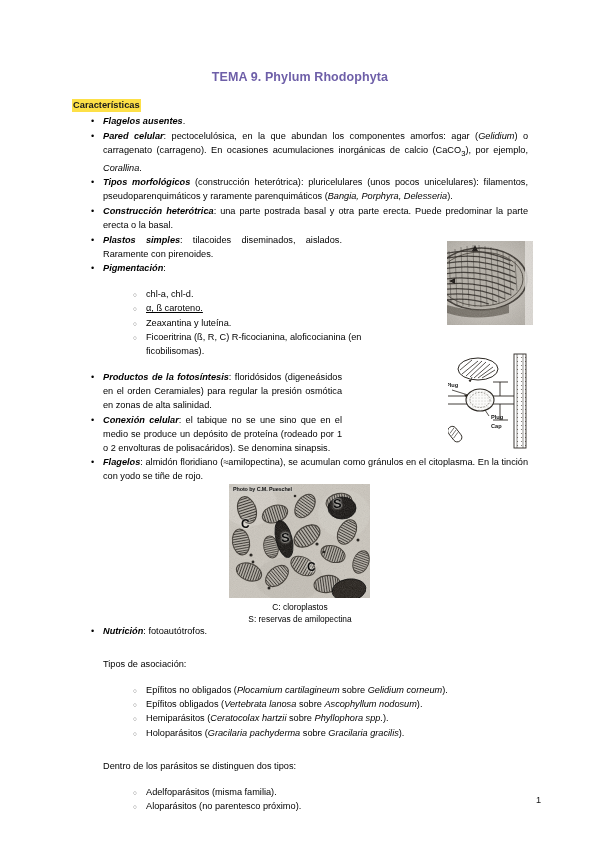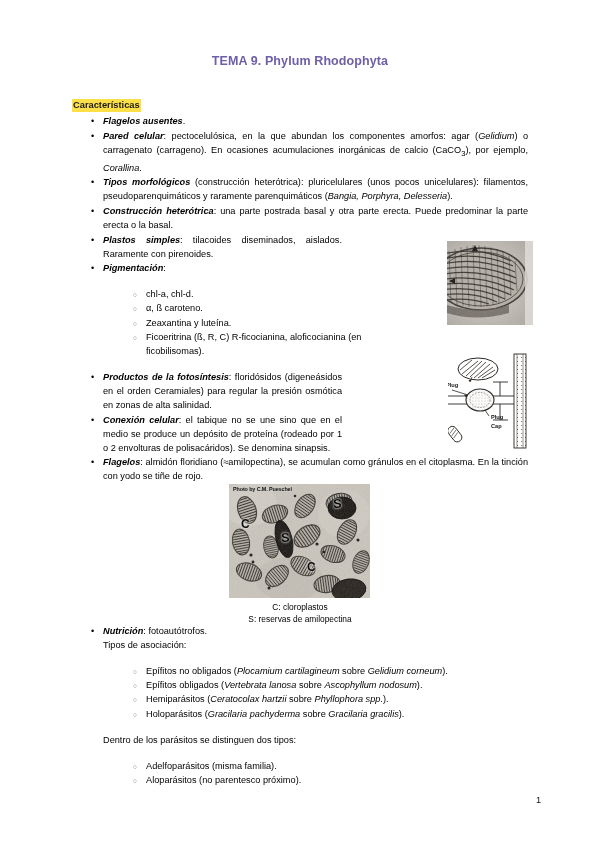--- a/index.html
+++ b/index.html
@@ -17,21 +17,21 @@
   }
   .page {
     position: relative;
     width: 600px;
     height: 848px;
     padding: 0;
   }
   .doc-title {
     position: absolute;
     left: 0; right: 0;
-    top: 54px;
+    top: 70px;
     text-align: center;
     font-size: 12.5px;
     font-weight: bold;
     color: #6E5FA8;
     letter-spacing: 0.1px;
   }
   .content {
     position: absolute;
     left: 72px;
     top: 94px;
@@ -84,20 +84,21 @@
     left: 18px;
     top: 0;
     font-size: 6.4px;
     line-height: 16px;
     color: #555;
   }
   .plain-line {
     font-size: 9.2px;
     line-height: 14.1px;
     padding-left: 0px;
+    margin-top: 19px;
   }
   b { font-weight: bold; font-style: italic; }
   i { font-style: italic; }
   .justify { text-align: justify; }
 
   
   .fig-plastid {
     position: absolute;
     left: 447px; top: 241px;
     width: 86px; height: 84px;
@@ -200,21 +201,21 @@
       </li>
 
       <li>
         <span class="bullet">•</span>
         <span><b>Pigmentación</b>:</span>
         <ul class="lvl2">
           <li style="padding-right:150px;">
             <span class="bullet-o">○</span>
             <span>chl-a, chl-d.</span>
           </li>
-          <li style="padding-right:150px;">
+          <li style="padding-right:150px;text-decoration:underline;">
             <span class="bullet-o">○</span>
             <span>α, ß caroteno.</span>
           </li>
           <li style="padding-right:150px;">
             <span class="bullet-o">○</span>
             <span>Zeaxantina y luteína.</span>
           </li>
           <li style="padding-right:120px;">
             <span class="bullet-o">○</span>
             <span>Ficoeritrina (ß, R, C) R-ficocianina, aloficocianina (en ficobilisomas).</span>

